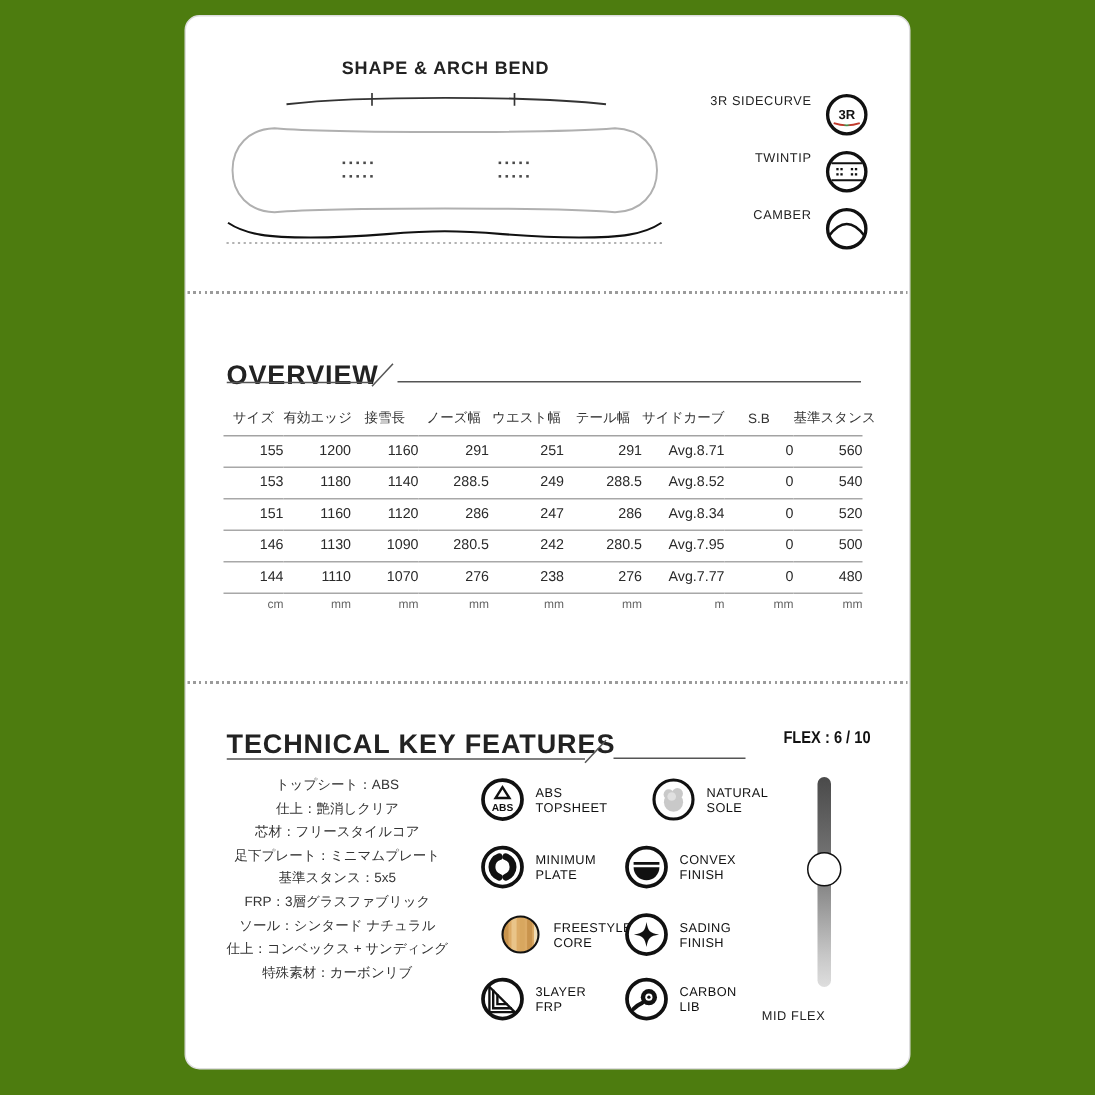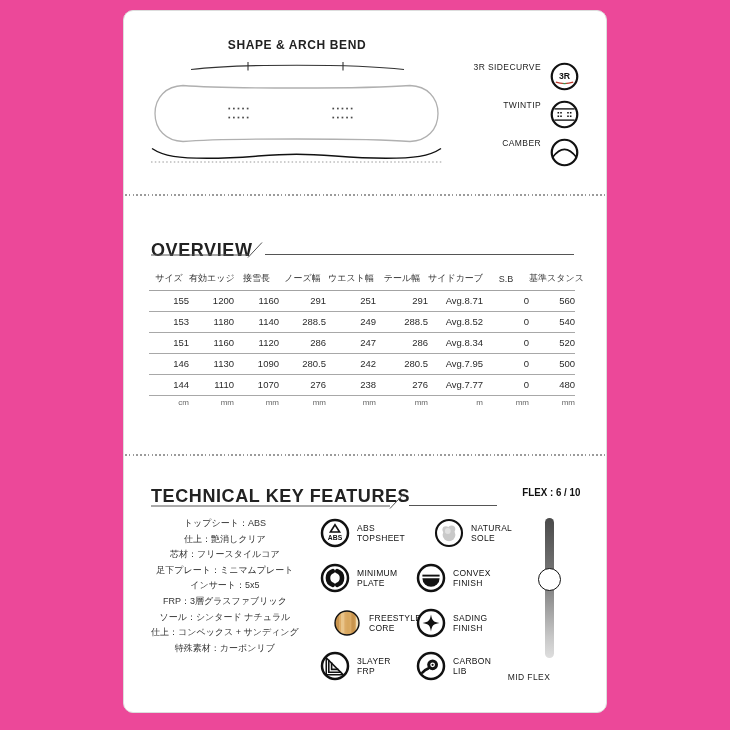--- a/index.html
+++ b/index.html
@@ -1,18 +1,18 @@
 <!DOCTYPE html>
 <html><head>
 <meta charset="utf-8">
 <style>
   * { margin:0; padding:0; box-sizing:border-box; }
   html,body { background:#fff; }
   body { font-family:"Liberation Sans","DejaVu Sans",sans-serif; color:#1c1c1c; }
-  .page { position:relative; width:730px; height:730px; background:#ec4899; overflow:hidden; }
+  .page { position:relative; width:730px; height:730px; background:#4d7c0f; overflow:hidden; }
   .card { position:absolute; left:123px; top:10px; width:484px; height:703px;
           background:#fff; border:1px solid #ddd; border-radius:10px; }
 
   
   .shape-title { position:absolute; left:32px; top:27px; width:282px; text-align:center;
                  font-size:12px; font-weight:bold; letter-spacing:.6px; color:#222; }
   .board-svg { position:absolute; left:25px; top:47px; }
   .feat-row { position:absolute; display:flex; align-items:flex-start; gap:9px; height:29px; right:27px; }
   .feat-row .lbl { font-size:8.5px; letter-spacing:.4px; color:#222; white-space:nowrap; }
   .divider { position:absolute; left:1px; right:1px; height:2px;
@@ -250,21 +250,21 @@
       <line x1="239" y1="19.5" x2="253" y2="4.5" stroke="#555" stroke-width="1"></line>
       <line x1="258" y1="16.5" x2="346" y2="16.5" stroke="#555" stroke-width="1"></line>
     </svg>
     <div class="flex-title">FLEX : 6 / 10</div>
 
     <div class="specs-list">
       <div>トップシート：ABS</div>
       <div>仕上：艶消しクリア</div>
       <div>芯材：フリースタイルコア</div>
       <div>足下プレート：ミニマムプレート</div>
-      <div>インサート：5x5</div>
+      <div>基準スタンス：5x5</div>
       <div>FRP：3層グラスファブリック</div>
       <div>ソール：シンタード ナチュラル</div>
       <div>仕上：コンベックス + サンディング</div>
       <div>特殊素材：カーボンリブ</div>
     </div>
 
     <div class="badge" style="left:196px; top:507px">
       <svg width="30" height="30" viewBox="-15 -15 30 30">
         <circle r="13" fill="#fff" stroke="#111" stroke-width="2.5"></circle>
         <path d="M0,-8.2 L-4.6,-1 L4.6,-1 Z" fill="none" stroke="#111" stroke-width="1.6"></path>

